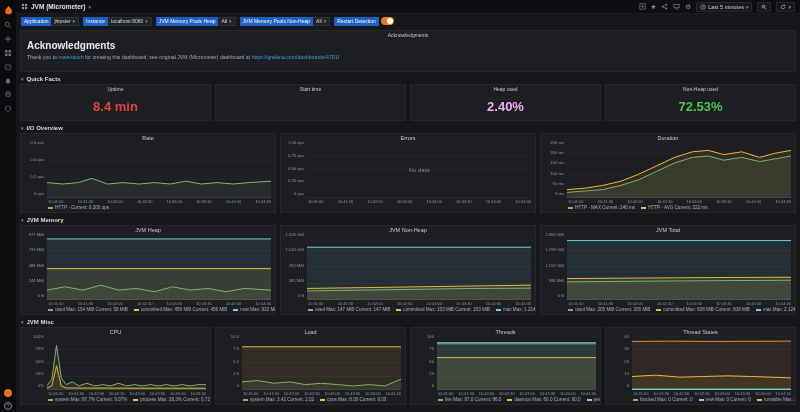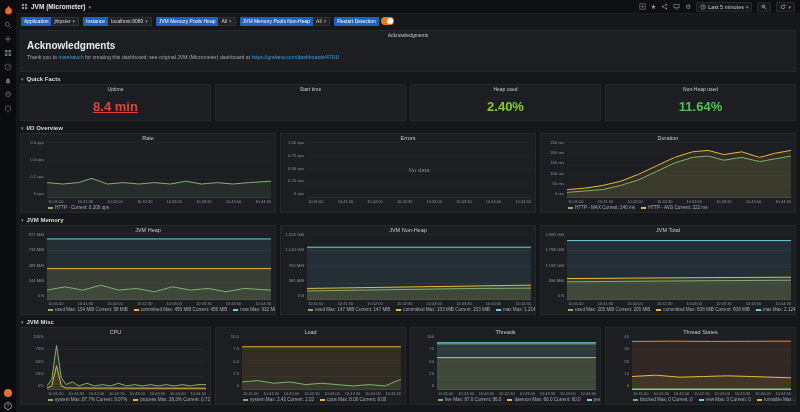--- a/index.html
+++ b/index.html
@@ -247,32 +247,32 @@
       </div>
     </section>
 
     <div class="row-header">
       <span class="chev">▾</span>
       <span>Quick Facts</span>
     </div>
     <div class="cols">
       <section class="panel stat-panel">
         <div class="panel-title">Uptime</div>
-        <div class="stat-value" style="color: rgb(224, 68, 58); text-decoration: underline;">8.4 min</div>
+        <div class="stat-value" style="color: rgb(224, 68, 58);">8.4 min</div>
       </section>
       <section class="panel stat-panel">
         <div class="panel-title">Start time</div>
       </section>
       <section class="panel stat-panel">
         <div class="panel-title">Heap used</div>
-        <div class="stat-value" style="color: #84cc16;">2.40%</div>
+        <div class="stat-value" style="color: #f0abfc;">2.40%</div>
       </section>
       <section class="panel stat-panel">
         <div class="panel-title">Non-Heap used</div>
-        <div class="stat-value" style="color: rgb(80, 194, 78);">11.64%</div>
+        <div class="stat-value" style="color: rgb(80, 194, 78);">72.53%</div>
       </section>
     </div>
 
     <div class="row-header">
       <span class="chev">▾</span>
       <span>I/O Overview</span>
     </div>
     <div class="cols row-io">
       <section class="panel graph-panel">
           <div class="panel-title">Rate</div>

